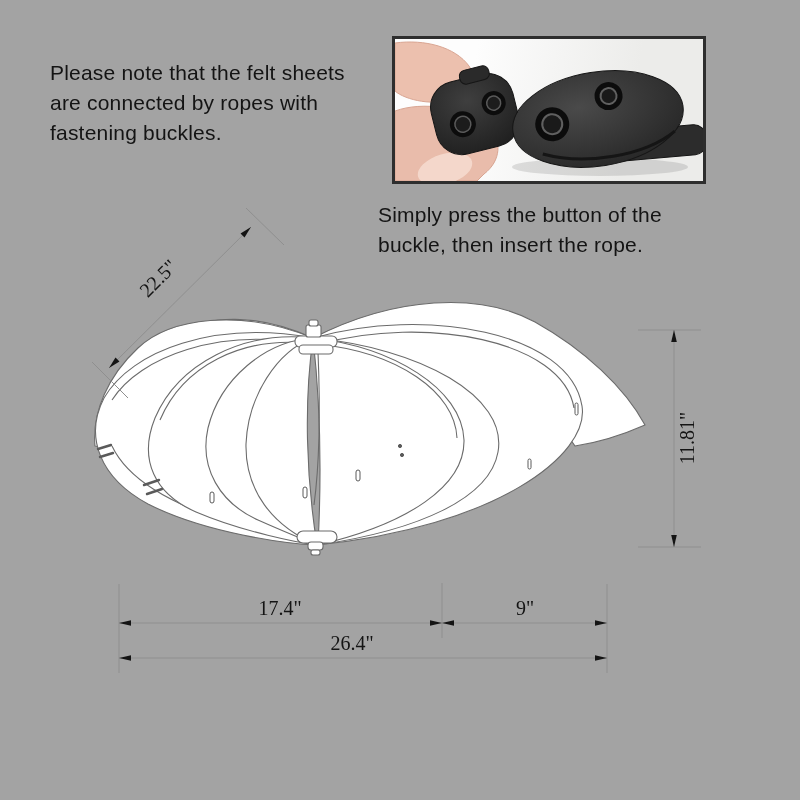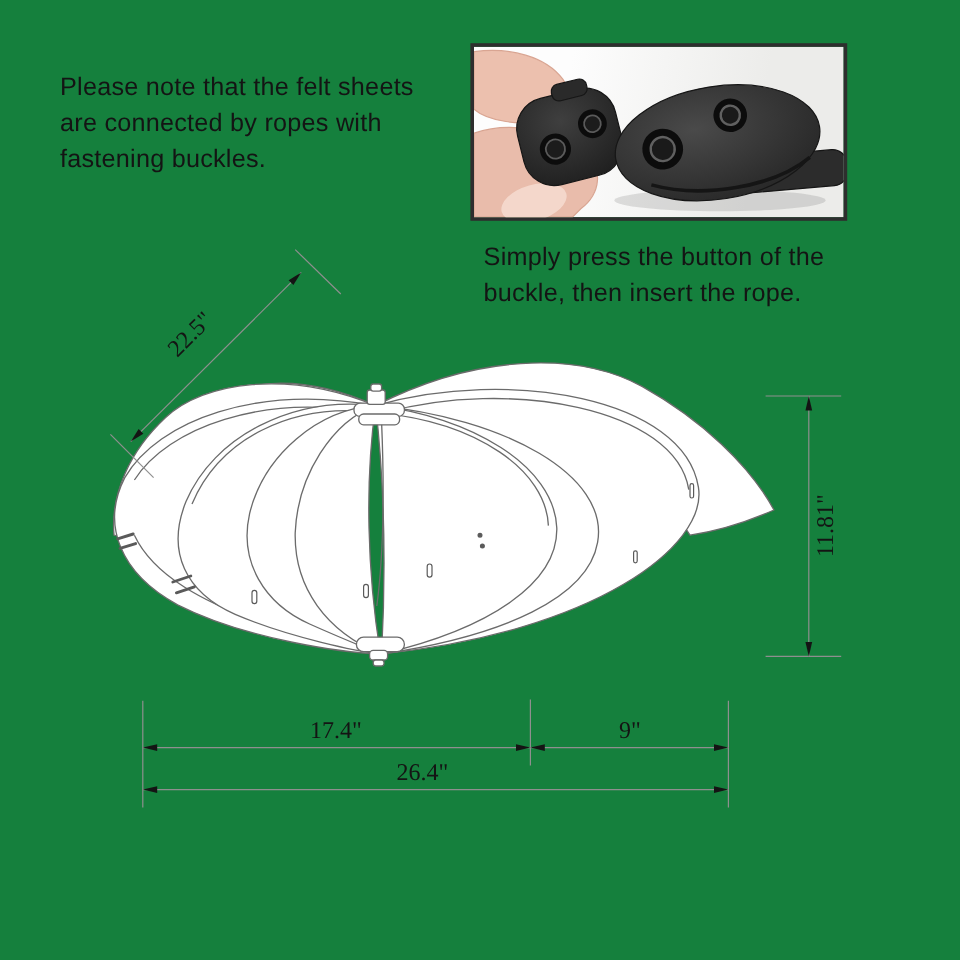--- a/index.html
+++ b/index.html
@@ -1,21 +1,21 @@
 <!DOCTYPE html>
 <html><head>
 <meta charset="utf-8">
 <style>
   html,body{margin:0;padding:0;background:#fff;}
-  .canvas{position:relative;width:800px;height:800px;background:#15803d;overflow:hidden;
+  .canvas{position:relative;width:800px;height:800px;background:#a3a3a3;overflow:hidden;
           font-family:"Liberation Sans",sans-serif;}
   .note{position:absolute;white-space:pre-line;color:#141414;font-size:21px;line-height:30px;
         letter-spacing:.2px;}
   #note-felt{left:50px;top:58px;width:360px;}
-  #note-buckle{left:378px;top:200px;width:340px;margin-left:25px;}
+  #note-buckle{left:378px;top:200px;width:340px;}
   .photo{position:absolute;left:392px;top:36px;width:314px;height:148px;box-sizing:border-box;
          border:3px solid #2e2e2e;background:linear-gradient(100deg,#fdfdfd 25%,#ececea 75%);}
   .photo svg{display:block;width:100%;height:100%;}
   .drawing{position:absolute;left:0;top:0;width:800px;height:800px;}
   .dim-label{font-family:"Liberation Serif",serif;font-size:20px;fill:#141414;}
 </style>
 </head>
 <body>
 
 <div class="canvas">

